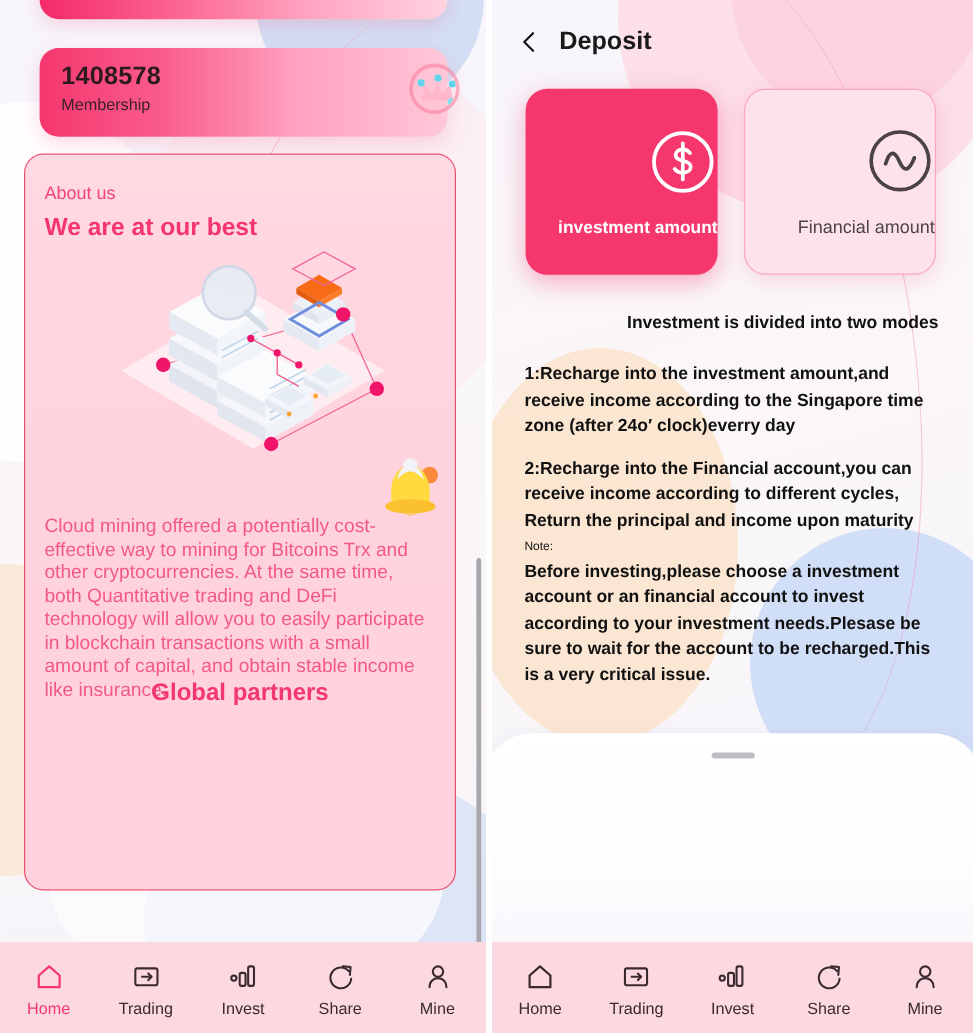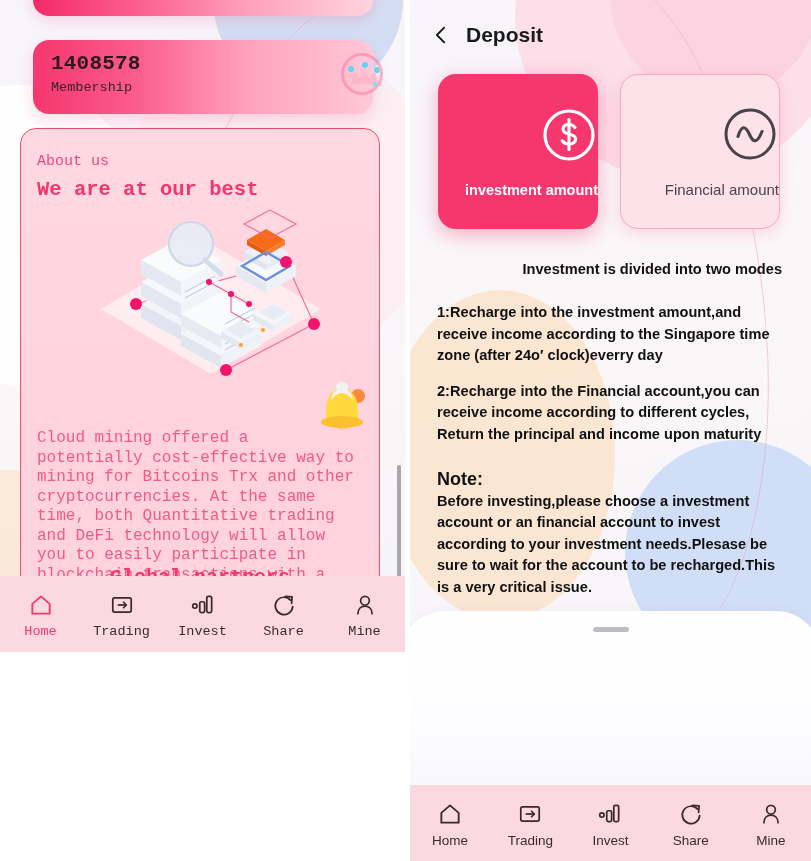--- a/index.html
+++ b/index.html
@@ -6,23 +6,22 @@
   html,body{ width:811px; height:861px; overflow:hidden; }
   body{
     font-family:"Liberation Sans", sans-serif;
     background:#ffffff;
     position:relative;
   }
   .screens{ display:flex; width:811px; height:861px; }
 
   
   .screen-left{
-    position:relative; width:405px; height:652px; overflow:hidden;
+    position:relative; width:405px; height:861px; overflow:hidden;
     background:linear-gradient(175deg,#f7f5fb 0%,#f9f6fa 35%,#faf6f8 70%,#f5f3fa 100%);
-    font-family:Liberation Mono, monospace;
   }
   .screen-gap{ width:5px; height:861px; background:#ffffff; }
   .screen-right{
     position:relative; width:401px; height:861px; overflow:hidden;
     background:linear-gradient(165deg,#f7f5fb 0%,#fbf7f8 40%,#f4f4fb 100%);
   }
 
   
   .blob{ position:absolute; border-radius:50%; pointer-events:none; }
   .lb-blue1{ width:190px; height:190px; left:213px; top:-95px; background:#ccd9f2; opacity:.85; }
@@ -136,21 +135,21 @@
   .mode-card.unselected{
     background:#fde2ea; border:1.4px solid #f7a8c0; box-shadow:0 5px 16px rgba(243,55,110,.16);
   }
   .mode-label{ font-size:14.5px; font-weight:bold; }
   .mode-card.selected .mode-label{ color:#ffffff; }
   .mode-card.unselected .mode-label{ color:#4c4448; font-weight:normal; font-size:15px; }
   .info-wrap{ position:absolute; left:27px; top:258px; width:345px; color:#111111; }
   .info-head{ font-size:14.6px; font-weight:bold; line-height:22px;text-align:right; }
   .info-p{ font-size:14.6px; font-weight:bold; line-height:21.5px; margin-top:22px; }
   .info-p.tight{ margin-top:14px; }
-  .info-note-label{ font-size:18px; font-weight:bold; line-height:21.5px; margin-top:24px; }
+  .info-note-label{ font-size:10px; font-weight:normal; line-height:21.5px; }
   .info-note{ font-size:14.6px; font-weight:bold; line-height:21.5px; }
 
   .sheet{
     position:absolute; left:-8px; bottom:60px; width:417px; height:190px;
     background:linear-gradient(180deg,#ffffff 0%,#fdfdff 60%,#f7f7fc 100%);
     border-radius:42px 42px 0 0;
     box-shadow:0 -2px 10px rgba(160,160,190,.08);
   }
   .sheet-handle{
     position:absolute; left:50%; transform:translateX(-50%); top:16px;

